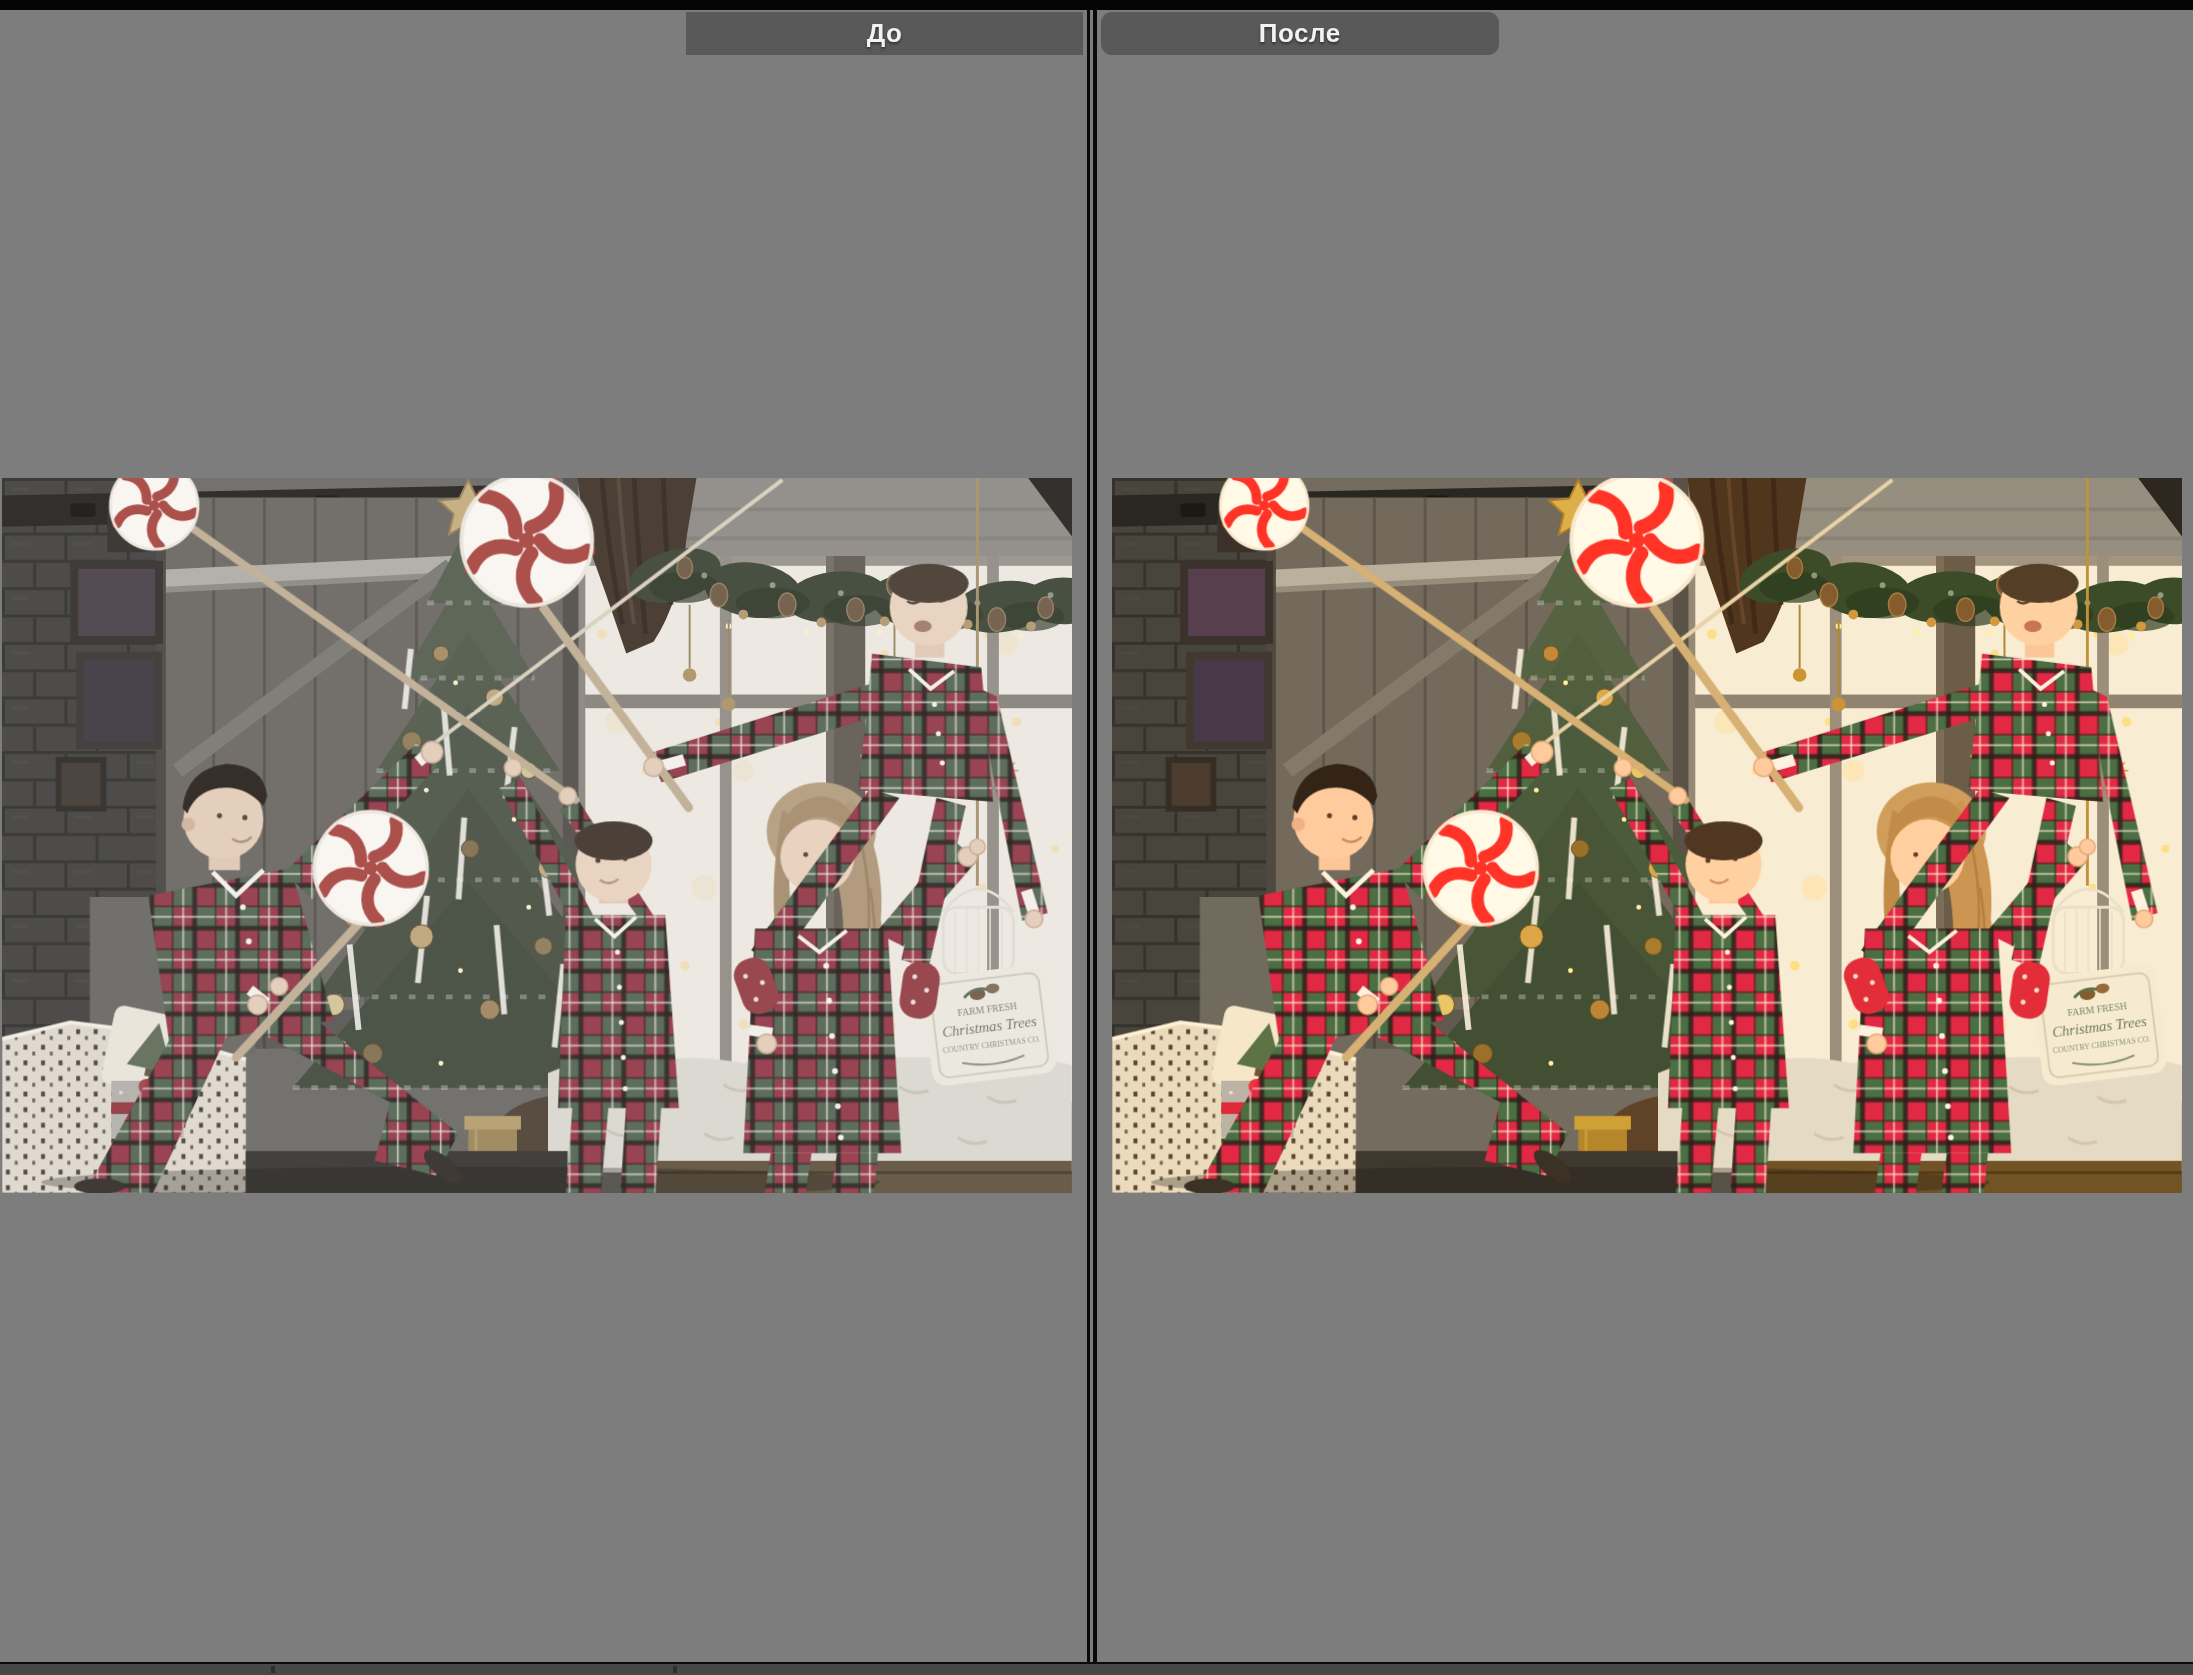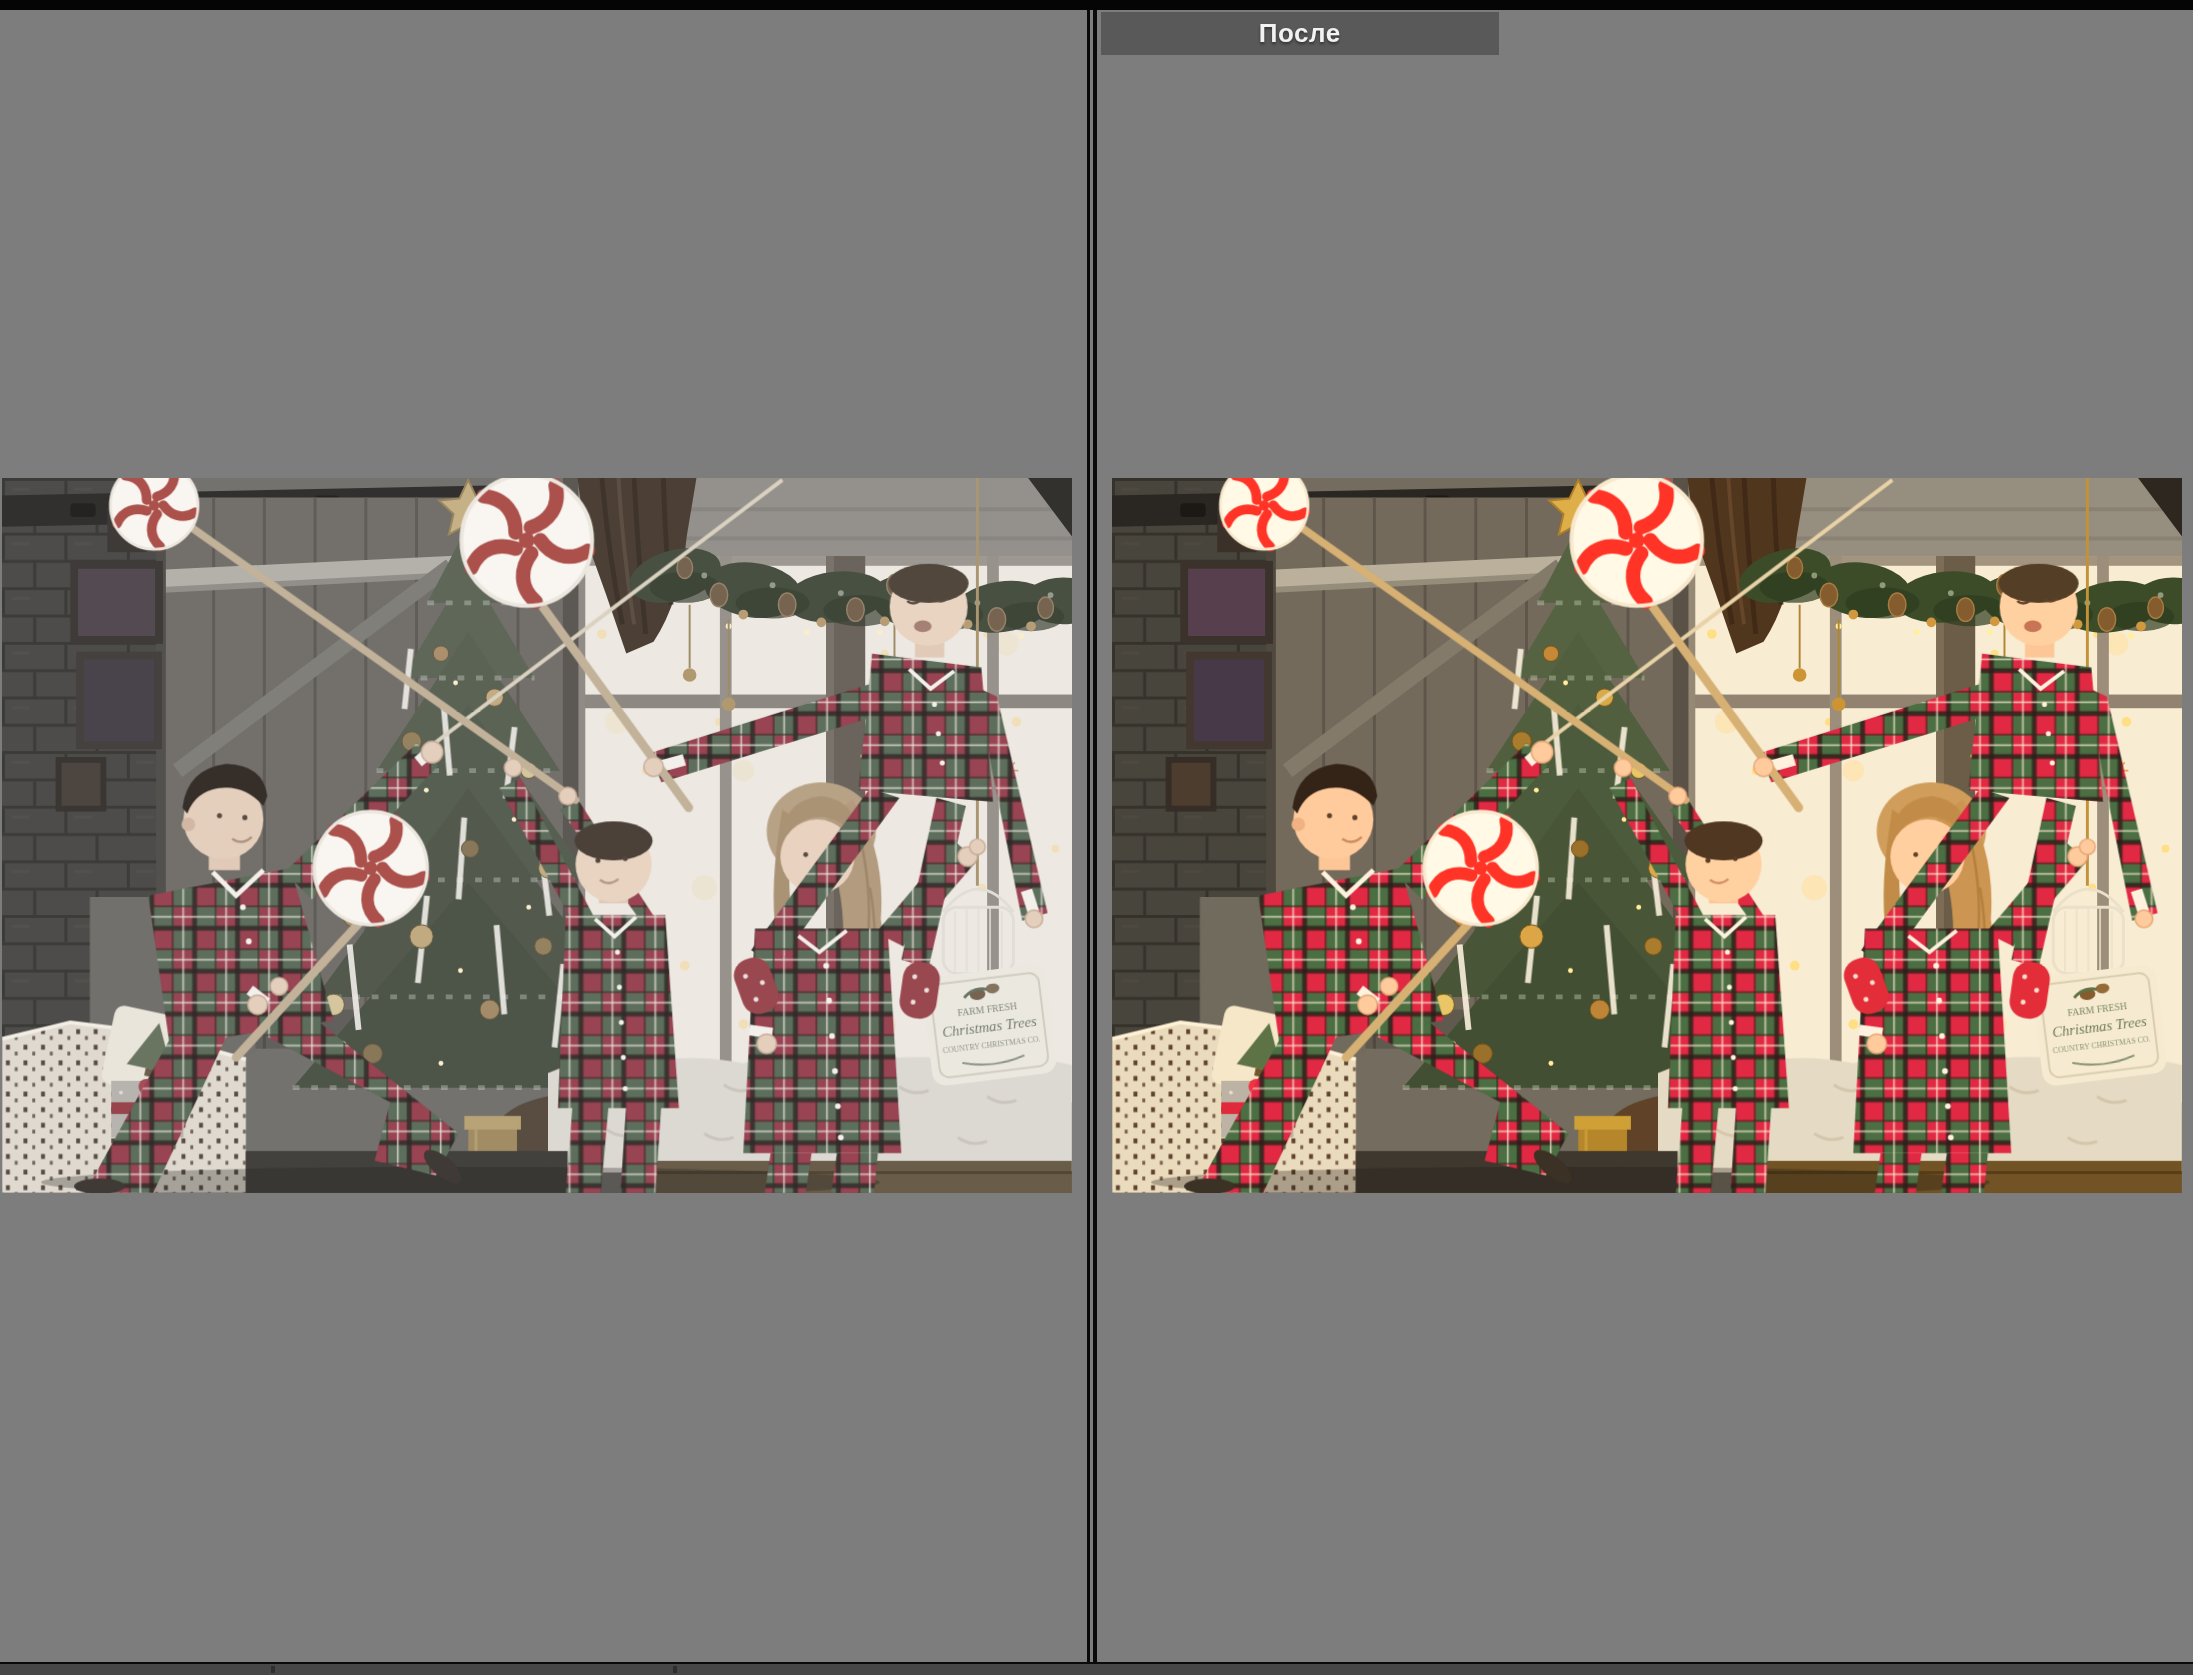--- a/index.html
+++ b/index.html
@@ -7,21 +7,21 @@
   .top-bar{height:9.8px;background:#050505;}
   .workspace{height:1652px;display:flex;background:#7d7d7d;position:relative;}
   .pane{position:relative;height:100%;background:#7d7d7d;overflow:hidden;}
   .pane.before{width:1087px;flex:none;}
   .pane.after{flex:1;}
   .divider{width:9.8px;flex:none;display:flex;justify-content:space-between;background:#7d7d7d;}
   .divider i{display:block;width:2.9px;background:#0a0a0a;}
   .divider i:last-child{width:3.9px;}
   .label-bar{position:absolute;top:2px;height:43px;background:#595959;display:flex;align-items:center;justify-content:center;}
   .pane.before .label-bar{right:3.9px;width:397px;}
-  .pane.after .label-bar{left:3.9px;width:398px;}
+  .pane.after .label-bar{left:3.9px;width:398px;border-radius:11px;}
   .label-text{color:#f2f2f2;font-size:26px;font-weight:700;letter-spacing:0.5px;text-shadow:0 2px 2.9px rgba(0,0,0,.45);}
   .photo{position:absolute;top:468px;width:1070px;height:715px;background:#6f6b64;}
   .pane.before .photo{left:2px;}
   .pane.after .photo{left:15.6px;}
   .photo svg{display:block;width:100%;height:100%;}
   .pane.before .photo svg{filter:blur(0.4px) saturate(.58) contrast(.95) brightness(1.05);}
   .pane.after .photo svg{filter:blur(0.4px) sepia(.1) saturate(1.35) contrast(1.04);}
   .bottom-bar{height:13.7px;background:#474747;border-top:2px solid #0a0a0a;box-sizing:border-box;position:relative;}
   .notch{position:absolute;top:2px;width:3.9px;height:6.8px;background:#2f2f2f;}
   .defs-holder{position:absolute;width:0;height:0;overflow:hidden;}
@@ -509,20 +509,23 @@
   <use href="#lolli" transform="translate(378,400) scale(1.16)"></use>
 </g>
 </defs>
 </svg>
 </div>
 
 <div class="top-bar"></div>
 
 <div class="workspace">
   <div class="pane before">
+    <div class="label-bar">
+      <span class="label-text">До</span>
+    </div>
     <div class="photo" title="Family of four in red tartan pajamas playing with giant candy swirl lollipops in front of a Christmas tree">
       <svg viewBox="0 0 1097 733" preserveAspectRatio="none">
         <use href="#scene"></use>
       </svg>
     </div>
   </div>
 
   <div class="divider">
     <i></i>
     <i></i>

